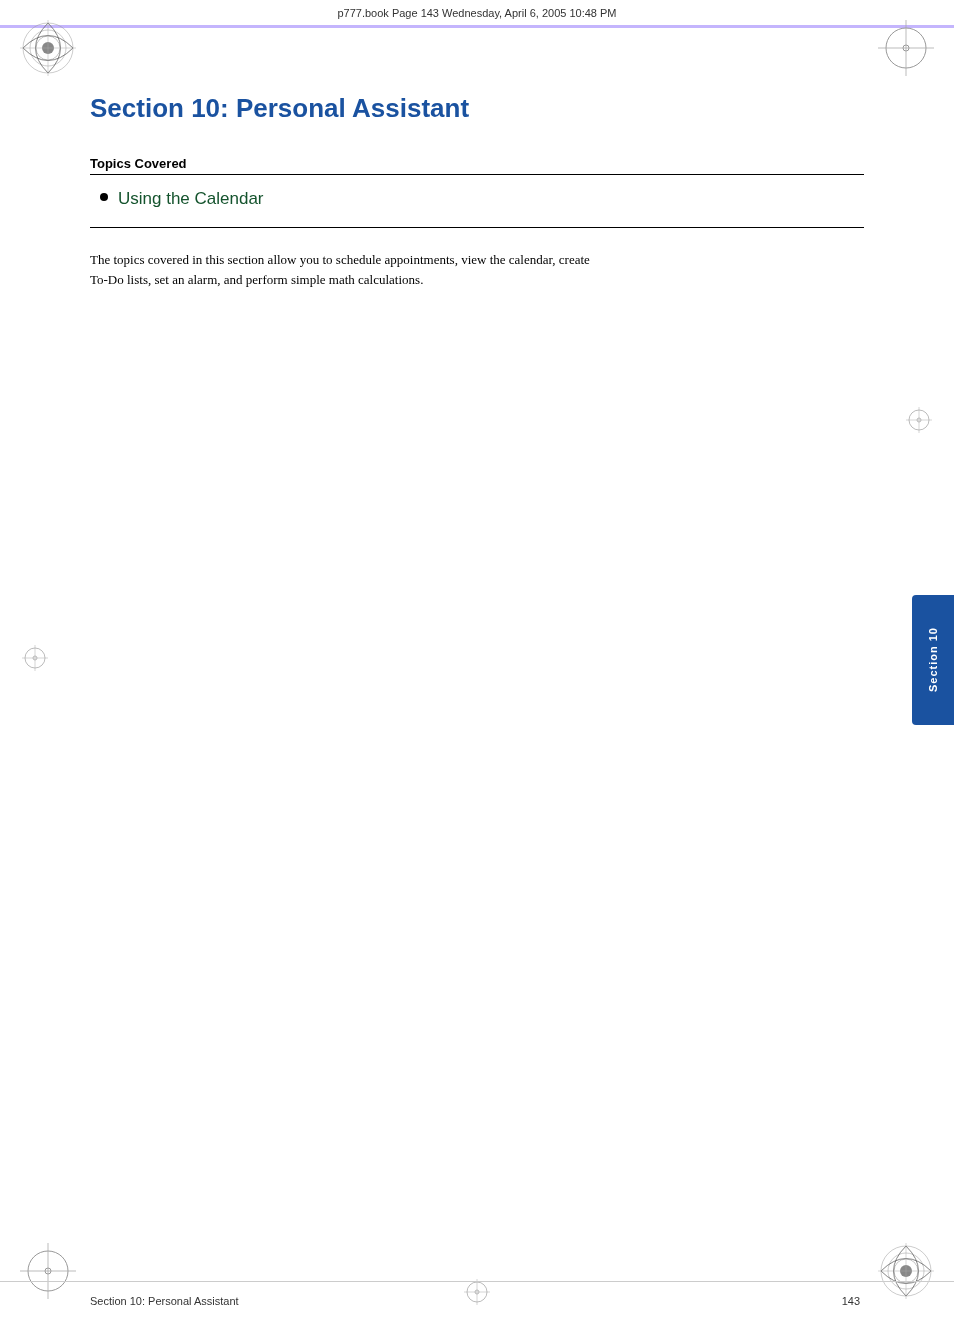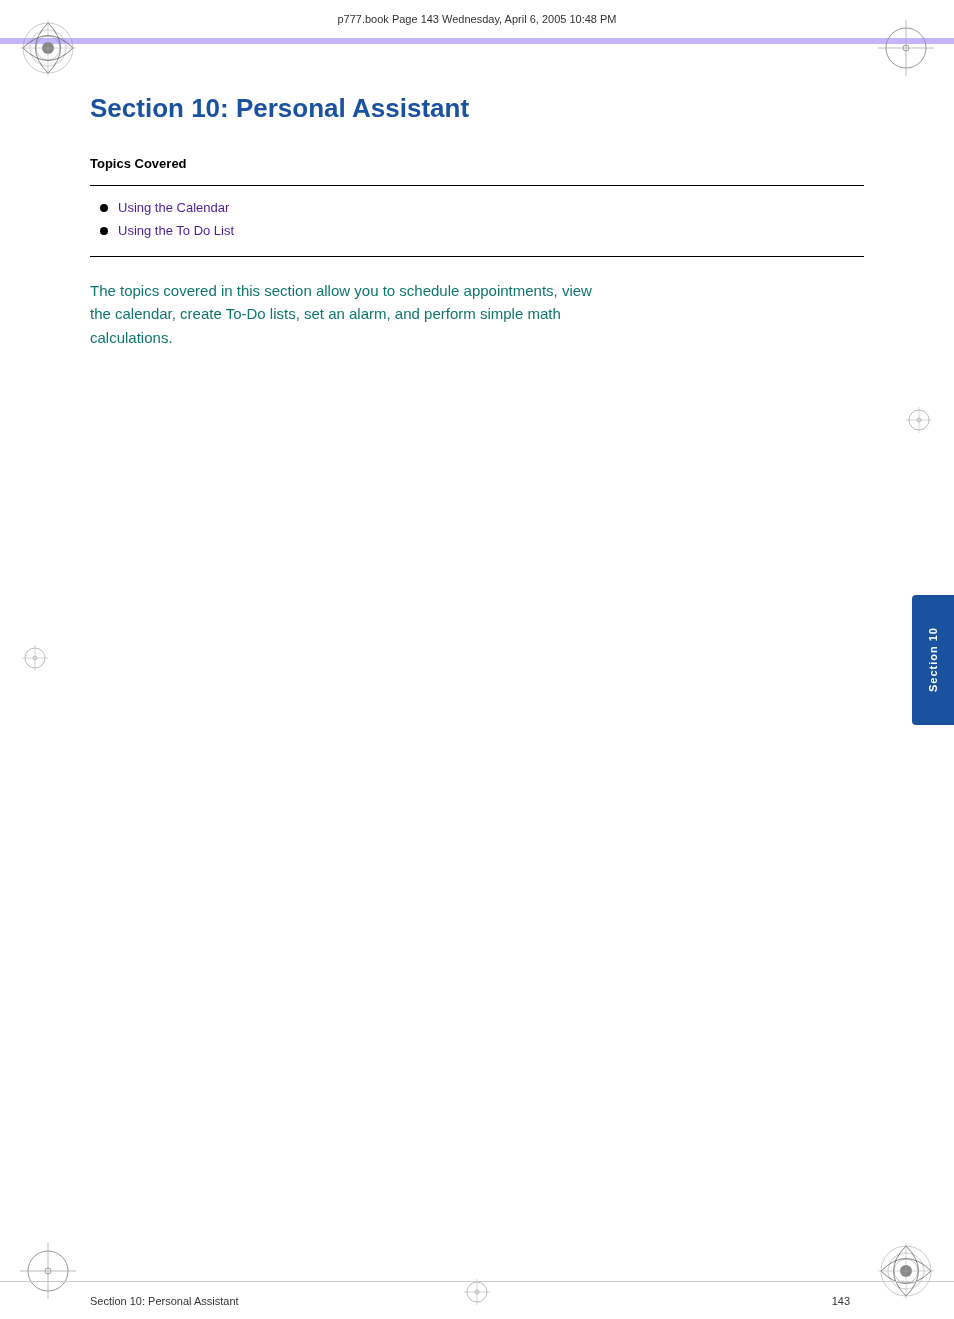--- a/index.html
+++ b/index.html
@@ -33,28 +33,28 @@
     .corner-tr { top: 18px; right: 18px; }
     .corner-bl { bottom: 18px; left: 18px; }
     .corner-br { bottom: 18px; right: 18px; }
 
     
     .header-bar {
       position: absolute;
       top: 0;
       left: 0;
       right: 0;
-      height: 44px;
+      height: 28px;
       display: flex;
       align-items: center;
       justify-content: center;
       font-family: Arial, Helvetica, sans-serif;
       font-size: 11px;
       color: #333;
-      border-bottom: 6px solid #c4b5fd;
+      border-bottom: 3px solid #c4b5fd;
     }
 
     
     .footer-bar {
       position: absolute;
       bottom: 0;
       left: 0;
       right: 0;
       height: 38px;
       display: flex;
@@ -89,39 +89,39 @@
     
     .topics-section {
       margin-bottom: 20px;
     }
 
     .topics-heading {
       font-family: Arial, Helvetica, sans-serif;
       font-size: 13px;
       font-weight: bold;
       color: #000;
-      margin-bottom: 14px;
+      margin-bottom: 3px;
     }
 
     .topics-divider-top {
       border: none;
       border-top: 1.5px solid #000;
       margin-bottom: 14px;
     }
 
     .topics-list {
       list-style: none;
       margin-left: 10px;
       margin-bottom: 18px;
     }
 
     .topics-list li {
       font-family: Arial, Helvetica, sans-serif;
-      font-size: 13px;
-      color: #4c1d95;
+      font-size: 17px;
+      color: #14532d;
       margin-bottom: 8px;
       display: flex;
       align-items: flex-start;
     }
 
     .bullet {
       display: inline-block;
       width: 8px;
       height: 8px;
       background: #000;
@@ -133,24 +133,24 @@
 
     .topics-divider-bottom {
       border: none;
       border-top: 1.5px solid #000;
       margin-top: 10px;
       margin-bottom: 22px;
     }
 
     
     .body-paragraph {
-      font-family: Liberation Sans, sans-serif;
-      font-size: 15px;
+      font-family: Liberation Serif, serif;
+      font-size: 13px;
       line-height: 1.55;
-      color: #0f766e;
+      color: #000000;
       max-width: 520px;
     }
 
     
     .section-tab {
       position: absolute;
       right: 0;
       top: 50%;
       transform: translateY(-50%);
       width: 42px;
@@ -176,21 +176,21 @@
     .footer-left {
       position: absolute;
       left: 90px;
       font-family: Arial, Helvetica, sans-serif;
       font-size: 11px;
       color: #333;
     }
 
     .footer-right {
       position: absolute;
-      right: 104px;
+      right: 94px;
       font-family: Arial, Helvetica, sans-serif;
       font-size: 11px;
       color: #333;
     }
 
   </style>
 </head>
 <body>
 
 <div class="header-bar">
@@ -275,24 +275,20 @@
 
   <div class="topics-section">
     <div class="topics-heading">Topics Covered</div>
     <hr class="topics-divider-top">
 
     <ul class="topics-list">
       <li>
         <span class="bullet"></span>
         <span>Using the Calendar</span>
       </li>
-      <li>
-        <span class="bullet"></span>
-        <span>Using the To Do List</span>
-      </li>
     </ul>
 
     <hr class="topics-divider-bottom">
   </div>
 
   <p class="body-paragraph">The topics covered in this section allow you to schedule appointments, view the calendar, create To-Do lists, set an alarm, and perform simple math calculations.</p>
 
 </div>
 
 <div class="section-tab">

